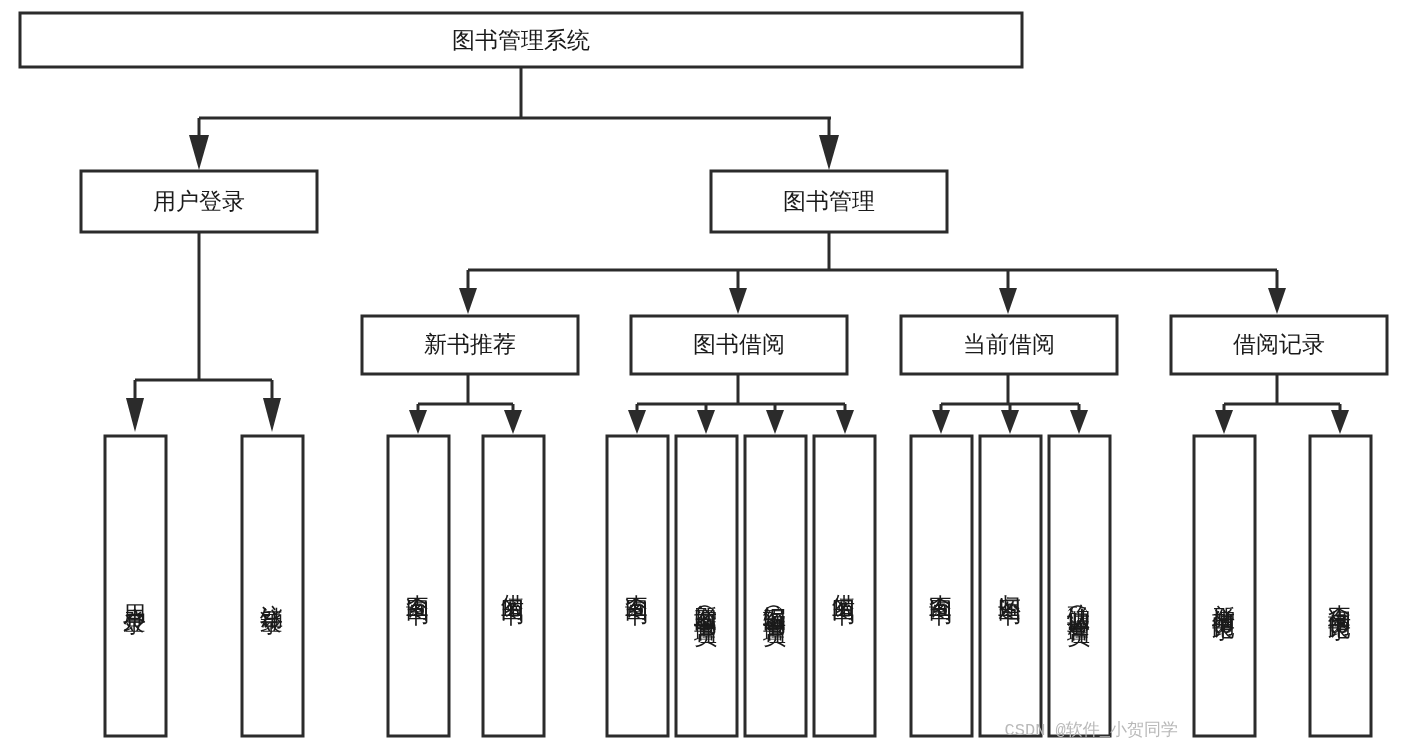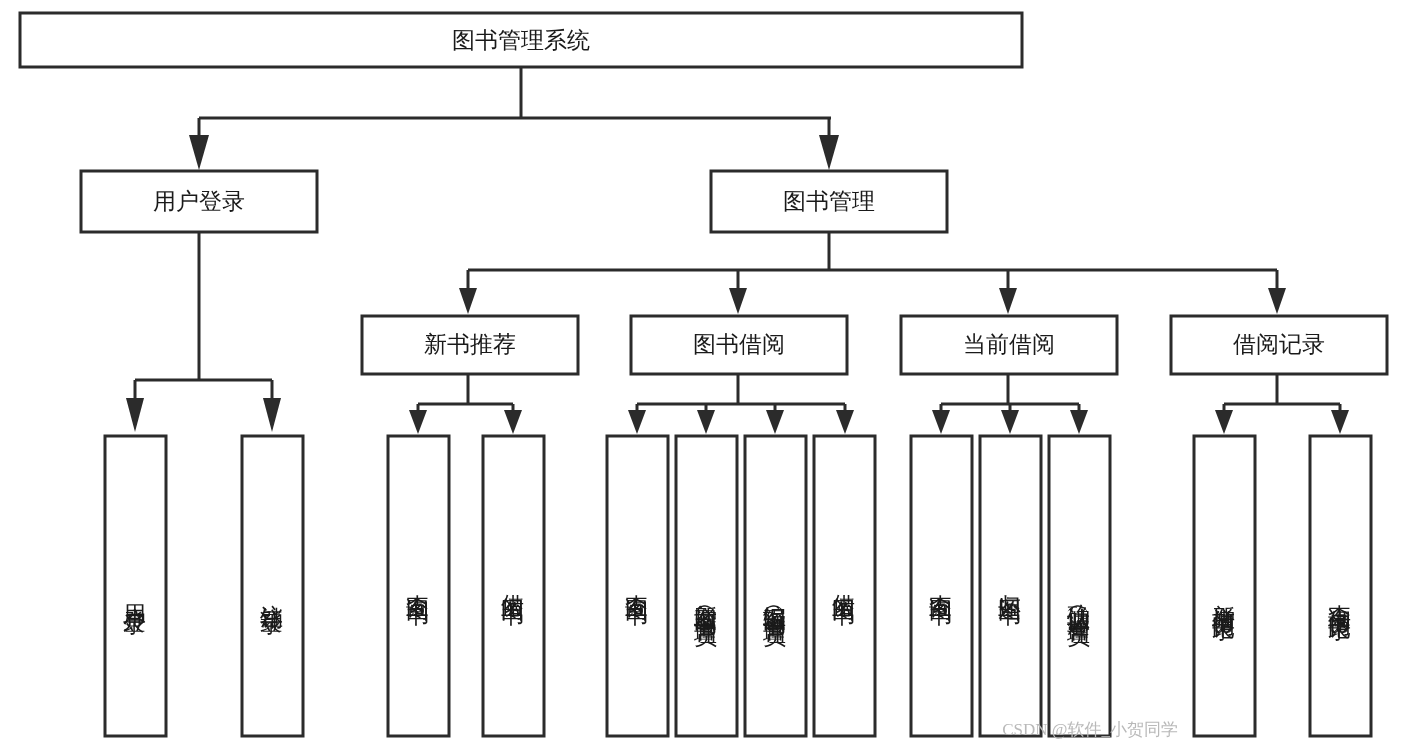--- a/index.html
+++ b/index.html
@@ -57,21 +57,21 @@
     fill: #1a1a1a;
     writing-mode: vertical-rl;
     text-orientation: upright;
     letter-spacing: 3px;
     dominant-baseline: central;
   }
   .watermark-text {
     position: absolute;
     right: 10px;
     bottom: 6px;
-    font-family: Liberation Serif, serif;
+    font-family: Liberation Mono, monospace;
     font-size: 17px;
     color: #b9b9b9;
     white-space: nowrap;
     user-select: none;
   }
 </style>
 </head>
 <body>
 
 <div id="diagram-root">

